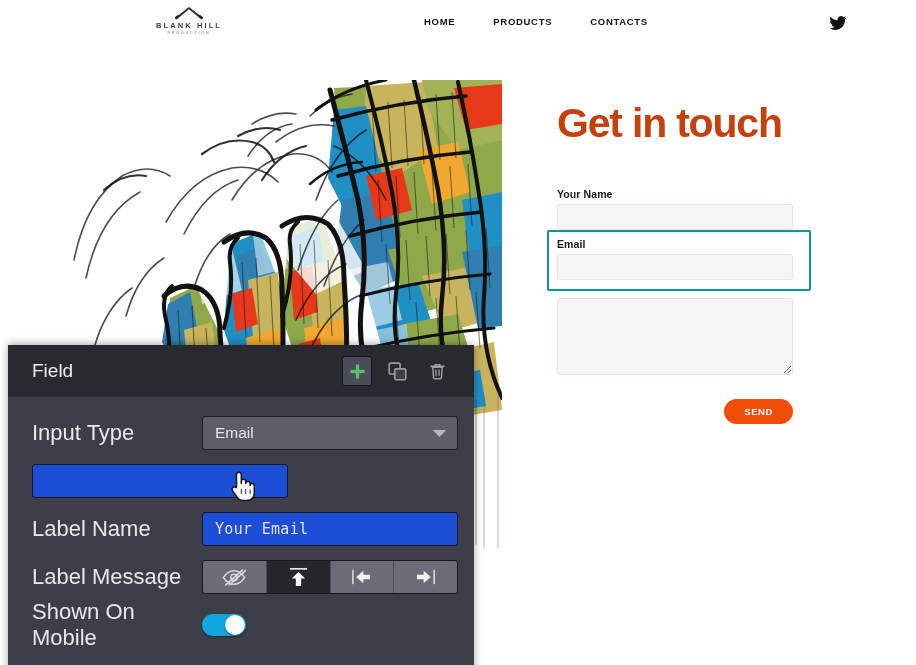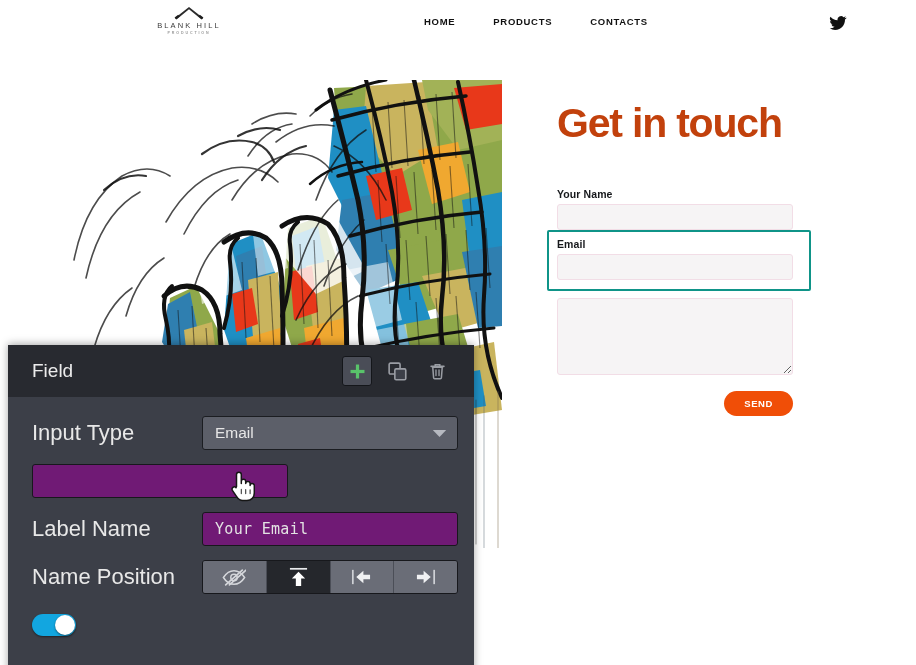--- a/index.html
+++ b/index.html
@@ -15,21 +15,21 @@
   .site-header {
     position: absolute; left: 0; top: 0; width: 916px; height: 46px;
     background: #ffffff;
   }
   .logo-block {
     position: absolute; left: 152px; top: 6px;
     width: 74px; text-align: center; user-select: none;
   }
   .logo-mark { display: block; margin: 0 auto 1px auto; }
   .logo-name {
-    font-size: 7.5px; letter-spacing: 2.1px; font-weight: 400;
+    font-size: 7.5px; letter-spacing: 2.1px; font-weight: 700;
     color: #3a3a3a; line-height: 9px; white-space: nowrap;
   }
   .logo-sub {
     font-size: 3.6px; letter-spacing: 1.9px; font-weight: 700;
     color: #9a9a9a; line-height: 6px; white-space: nowrap;
   }
   .nav { position: absolute; left: 424px; top: 16px; display: flex; gap: 38px; }
   .nav-item {
     font-size: 9.5px; font-weight: 700; letter-spacing: .7px;
     color: #111; cursor: pointer; white-space: nowrap; text-align: center;
@@ -64,21 +64,21 @@
   }
   .field-textarea {
     width: 236px; height: 77px; background: #f6f4f5;
     border: 1px solid #f2dde6; border-radius: 3px;
   }
   .field-group.selected {
     border: 2px solid #0f9488; border-radius: 2px;
     padding: 6px 8px 9px 8px; margin-left: -10px; width: 264px;
     margin-bottom: 7px;
   }
-  .send-row { width: 236px; display: flex; justify-content: flex-end; margin-top: 12px; }
+  .send-row { width: 236px; display: flex; justify-content: flex-end; margin-top: 20px; }
   .send-btn {
     background: #f04e07; color: #ffffff; border: none;
     border-radius: 14px; height: 25px; padding: 0 20px;
     font-family: "Liberation Sans", sans-serif;
     font-size: 9.5px; font-weight: 700; letter-spacing: .6px;
     cursor: pointer;
   }
 
   
   .panel {
@@ -114,21 +114,21 @@
 
   .select {
     width: 256px; height: 34px; background: #5c5f69;
     border: 1px solid #1b1d21; border-radius: 3px;
     display: flex; align-items: center; padding: 0 10px 0 12px;
     color: #e6e6e6; font-size: 15.5px; cursor: pointer;
   }
   .select .caret { margin-left: auto; }
 
   .text-input {
-    width: 256px; height: 34px; background: #701a75;
+    width: 256px; height: 34px; background: #1d4ed8;
     border: 1px solid #17181c; border-radius: 3px;
     display: flex; align-items: center; padding: 0 12px;
     color: #e3e3e3; font-size: 15.5px; cursor: text;
   }
   .text-input.mono { font-family: "DejaVu Sans Mono", monospace; font-size: 15px; letter-spacing: .3px; }
 
   .seg { display: flex; width: 256px; height: 34px; border: 1px solid #17181c; border-radius: 3px; overflow: hidden; }
   .seg-btn {
     flex: 1 1 0; background: #6a6d77;
     display: flex; align-items: center; justify-content: center;
@@ -473,21 +473,21 @@
       <div class="row">
         <div class="row-label">Label Name</div>
         <div class="ctrl">
           <div class="text-input mono">
             <span>Your Email</span>
           </div>
         </div>
       </div>
 
       <div class="row">
-        <div class="row-label">Name Position</div>
+        <div class="row-label">Label Message</div>
         <div class="ctrl">
           <div class="seg">
 
             <div class="seg-btn">
               <svg width="24" height="17" viewBox="0 0 26 18">
                 <path d="M1.5 9 C5 3.6 9 1.6 13 1.6 C17 1.6 21 3.6 24.5 9 C21 14.4 17 16.4 13 16.4 C9 16.4 5 14.4 1.5 9 Z" fill="none" stroke="#d4d6da" stroke-width="1.6"></path>
                 <circle cx="13" cy="9" r="3.5" fill="none" stroke="#d4d6da" stroke-width="1.6"></circle>
                 <path d="M4 17 L22 1" stroke="#d4d6da" stroke-width="1.8" stroke-linecap="round"></path>
                 <path d="M8 17 L26 1" stroke="#d4d6da" stroke-width="1.8" stroke-linecap="round"></path>
               </svg>
@@ -512,20 +512,21 @@
                 <rect x="20.2" y="3" width="1.8" height="15" fill="#cfd1d6"></rect>
                 <path d="M17.5 10.5 L10 4 L10 8.2 L3 8.2 L3 12.8 L10 12.8 L10 17 Z" fill="#f0f1f3"></path>
               </svg>
             </div>
 
           </div>
         </div>
       </div>
 
       <div class="row">
+        <div class="row-label">Shown On Mobile</div>
         <div class="ctrl">
           <div class="toggle">
             <div class="knob"></div>
           </div>
         </div>
       </div>
 
     </div>
   </div>
 

